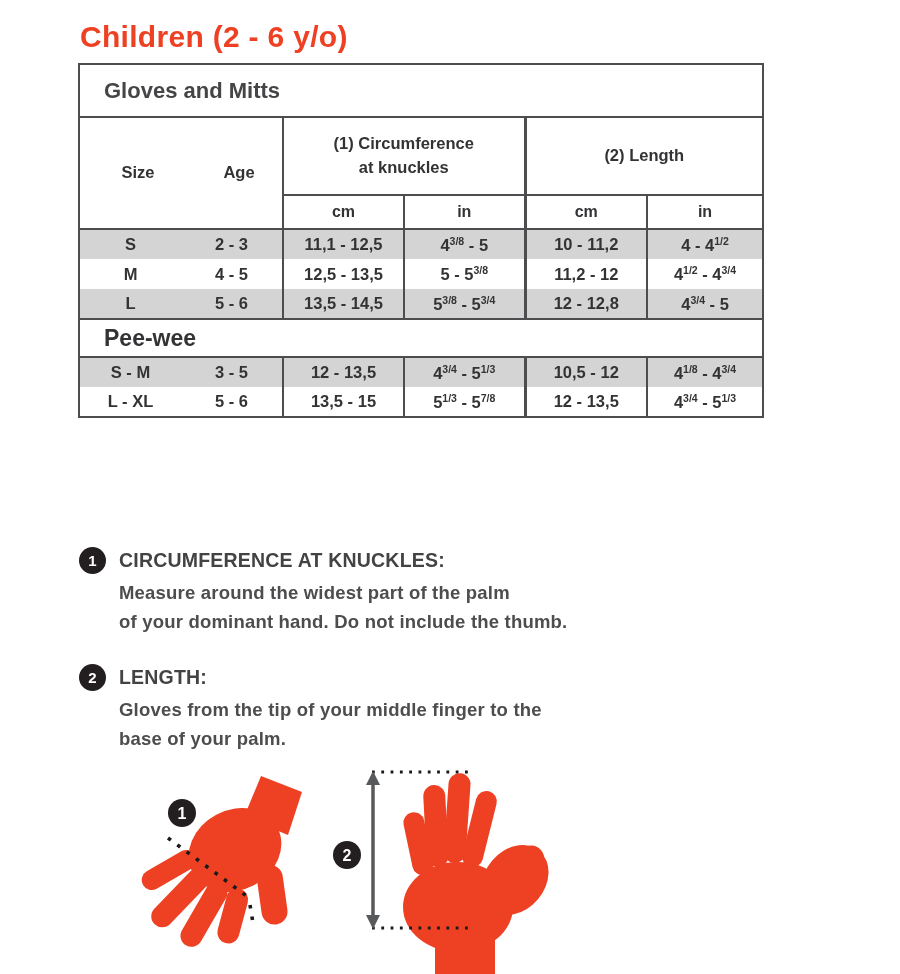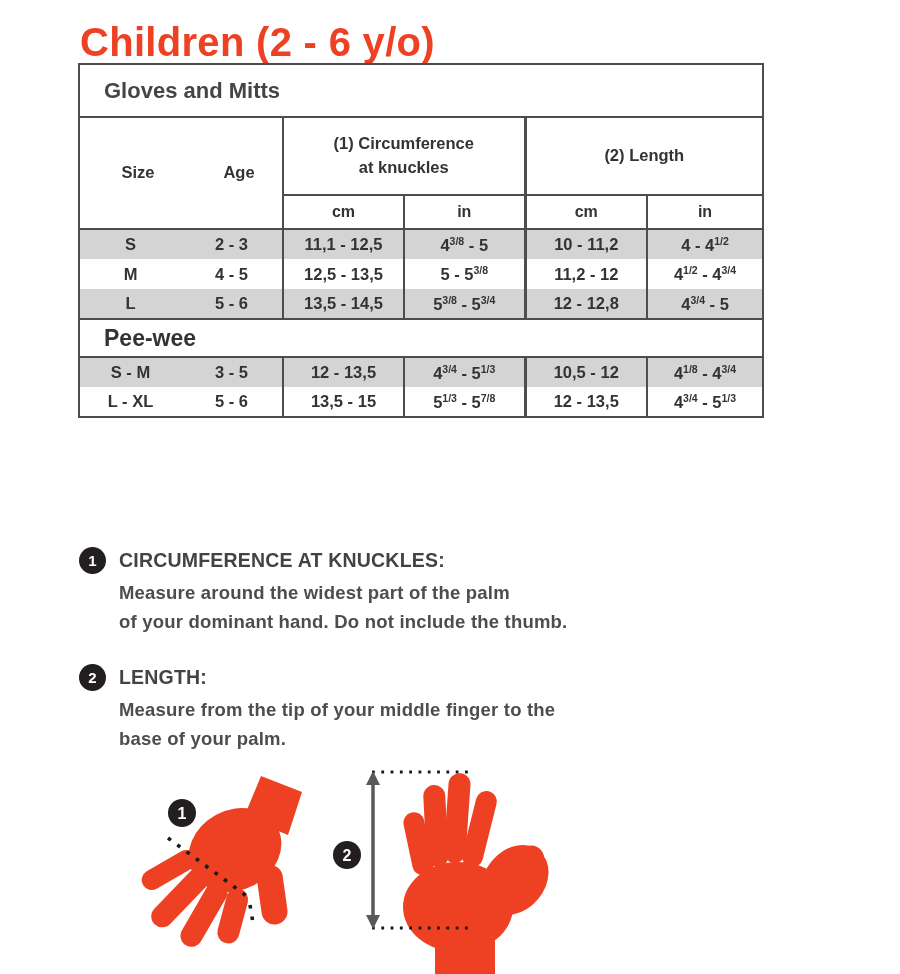--- a/index.html
+++ b/index.html
@@ -11,21 +11,21 @@
     --badge:#231f20;
     --arrow:#58595b;
   }
   *{box-sizing:border-box;}
   html,body{margin:0;padding:0;background:#ffffff;}
   body{font-family:"Liberation Sans","DejaVu Sans",sans-serif;}
   .page{position:relative;width:900px;height:974px;background:#fff;overflow:hidden;}
 
   .page-title{
     position:absolute;left:80px;top:20px;margin:0;
-    font-size:40px;font-weight:bold;color:var(--accent);letter-spacing:.3px;
+    font-size:30px;font-weight:bold;color:var(--accent);letter-spacing:.3px;
   }
 
   
   table.size-table{
     position:absolute;left:78px;top:63px;width:684px;
     border-collapse:collapse;table-layout:fixed;
     border:2px solid var(--border);
     color:#333335;
   }
   .size-table th,.size-table td{padding:0;text-align:center;font-weight:bold;}
@@ -163,21 +163,21 @@
         <div class="inst-body">of your dominant hand. Do not include the thumb.</div>
       </div>
     </div>
   </div>
 
   <div class="instruction two">
     <span class="badge">2</span>
     <div>
       <div class="inst-title">LENGTH:</div>
       <div class="inst-body-wrap">
-        <div class="inst-body">Measure from the tip of your middle finger to the</div>
+        <div class="inst-body">Gloves from the tip of your middle finger to the</div>
         <div class="inst-body">base of your palm.</div>
       </div>
     </div>
   </div>
 
   <svg class="fig fig-knuckles" viewBox="0 0 170 172">
     <g fill="#ee4123">
       <path d="M104,42 L121,1 L162,17 L148,60 Z"></path>
       <ellipse cx="95" cy="75" rx="48" ry="40" transform="rotate(-28 95 75)"></ellipse>
       <rect x="-10" y="0" width="20" height="60" rx="10" transform="translate(55,80) rotate(60)"></rect>

